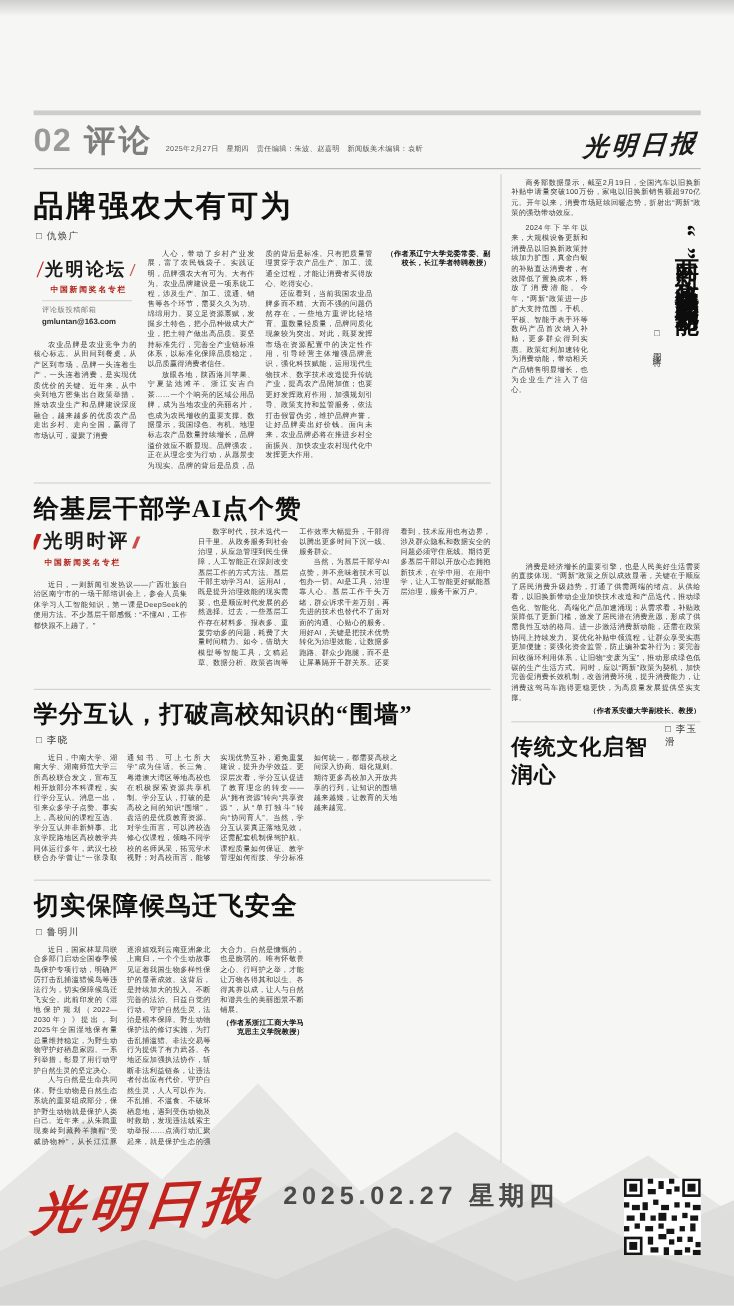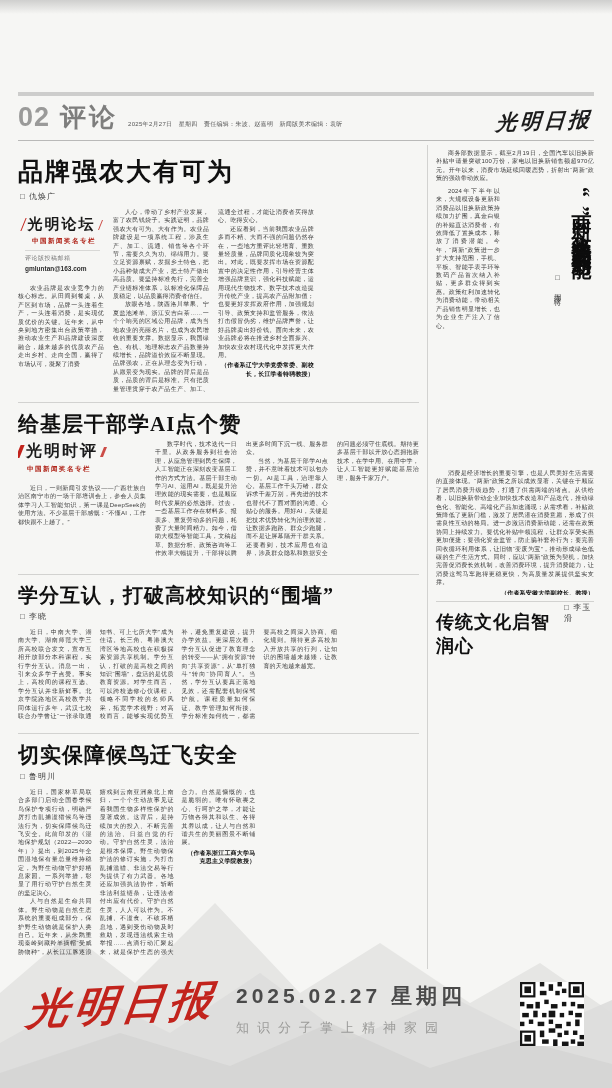--- a/index.html
+++ b/index.html
@@ -1,20 +1,20 @@
 <!DOCTYPE html>
 <html><head>
 <meta charset="utf-8">
 <style>
   html,body{margin:0;padding:0;background:#dcdcda;}
   .page{position:relative;width:612px;height:1088px;margin:0 auto;background:#f6f6f4;overflow:hidden;
         font-family:"Liberation Sans","DejaVu Sans",sans-serif;color:#222;}
   .page::before{content:"";position:absolute;top:0;left:0;right:0;height:14px;
         background:linear-gradient(#cfcfce,rgba(207,207,206,0));z-index:3;pointer-events:none;}
-  .inner{position:relative;z-index:2;padding:0 18px;}
+  .inner{position:relative;z-index:2;padding:0 28px;}
 
   
   .top-rule{height:4px;background:#cdcdcc;margin-top:92px;}
   .hdr{display:flex;align-items:flex-end;justify-content:space-between;padding:4px 2px 5px 0;}
   .hdr-left{display:flex;align-items:baseline;gap:10px;}
   .pageno{font-size:27px;font-weight:bold;color:#9a9a99;letter-spacing:1px;}
   .section{font-size:26px;font-weight:bold;color:#7e7e7d;letter-spacing:3px;font-family:"Liberation Serif",serif;}
   .hdr-meta{font-size:6px;color:#555;letter-spacing:.3px;padding-bottom:3px;}
   .masthead{font-family:"DejaVu Serif","Liberation Serif",serif;font-style:italic;font-weight:bold;
         font-size:21px;color:#1c1c1c;letter-spacing:3px;transform:skewX(-6deg) rotate(-2deg);}
@@ -260,21 +260,20 @@
         </div>
 
       </div>
     </div>
   </div>
 
   <div class="footer">
     <div class="logo-red">光明日报</div>
     <div class="foot-mid">
       <div class="foot-date">2025.02.27 星期四</div>
-      <div class="foot-slogan">知识分子掌上精神家园</div>
     </div>
     <svg class="qr" viewBox="0 0 29 29">
       <rect width="29" height="29" fill="#ffffff"></rect>
       <g fill="#151515">
         <rect x="0" y="0" width="7" height="7"></rect>
           <rect x="22" y="0" width="7" height="7"></rect>
           <rect x="0" y="22" width="7" height="7"></rect>
       </g>
       <g fill="#ffffff">
         <rect x="1" y="1" width="5" height="5"></rect>

